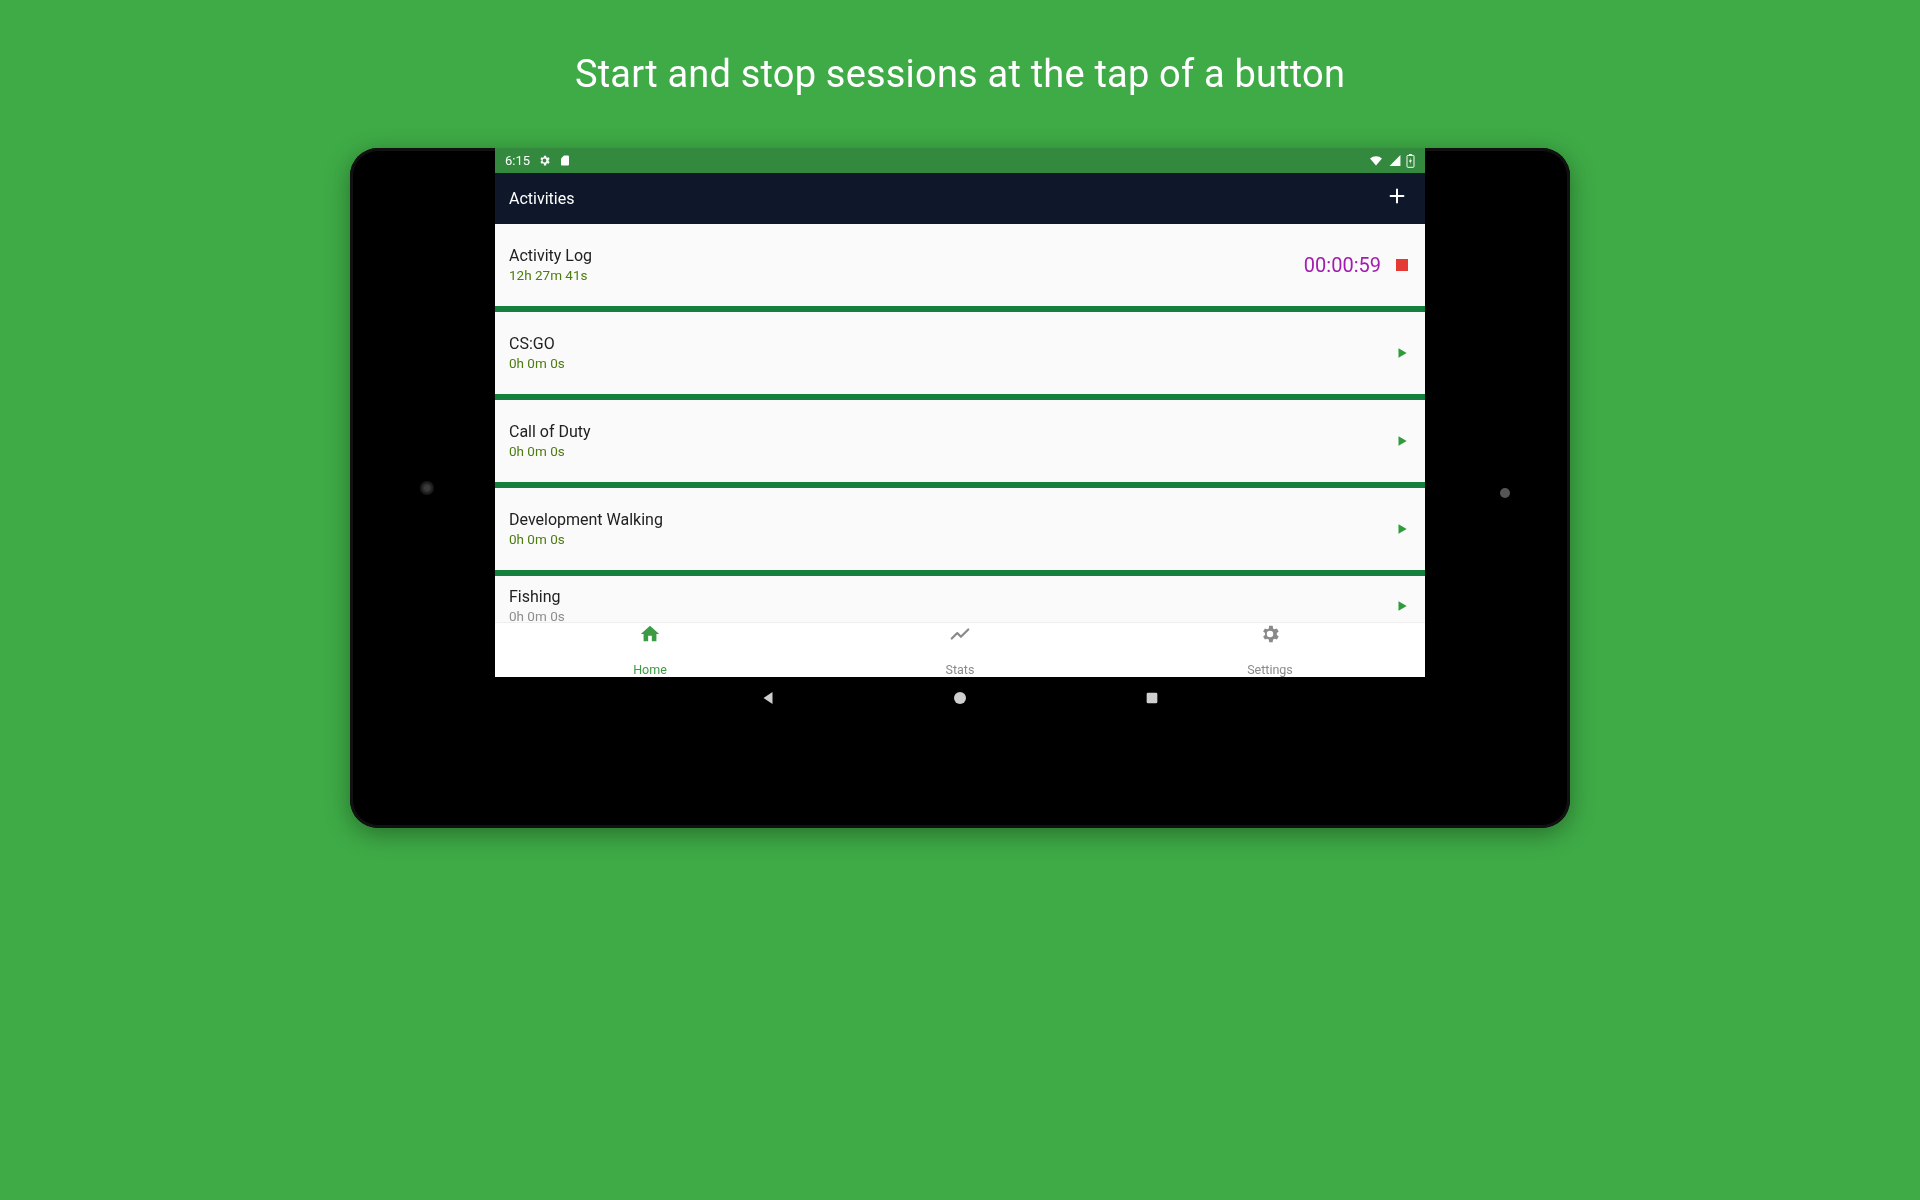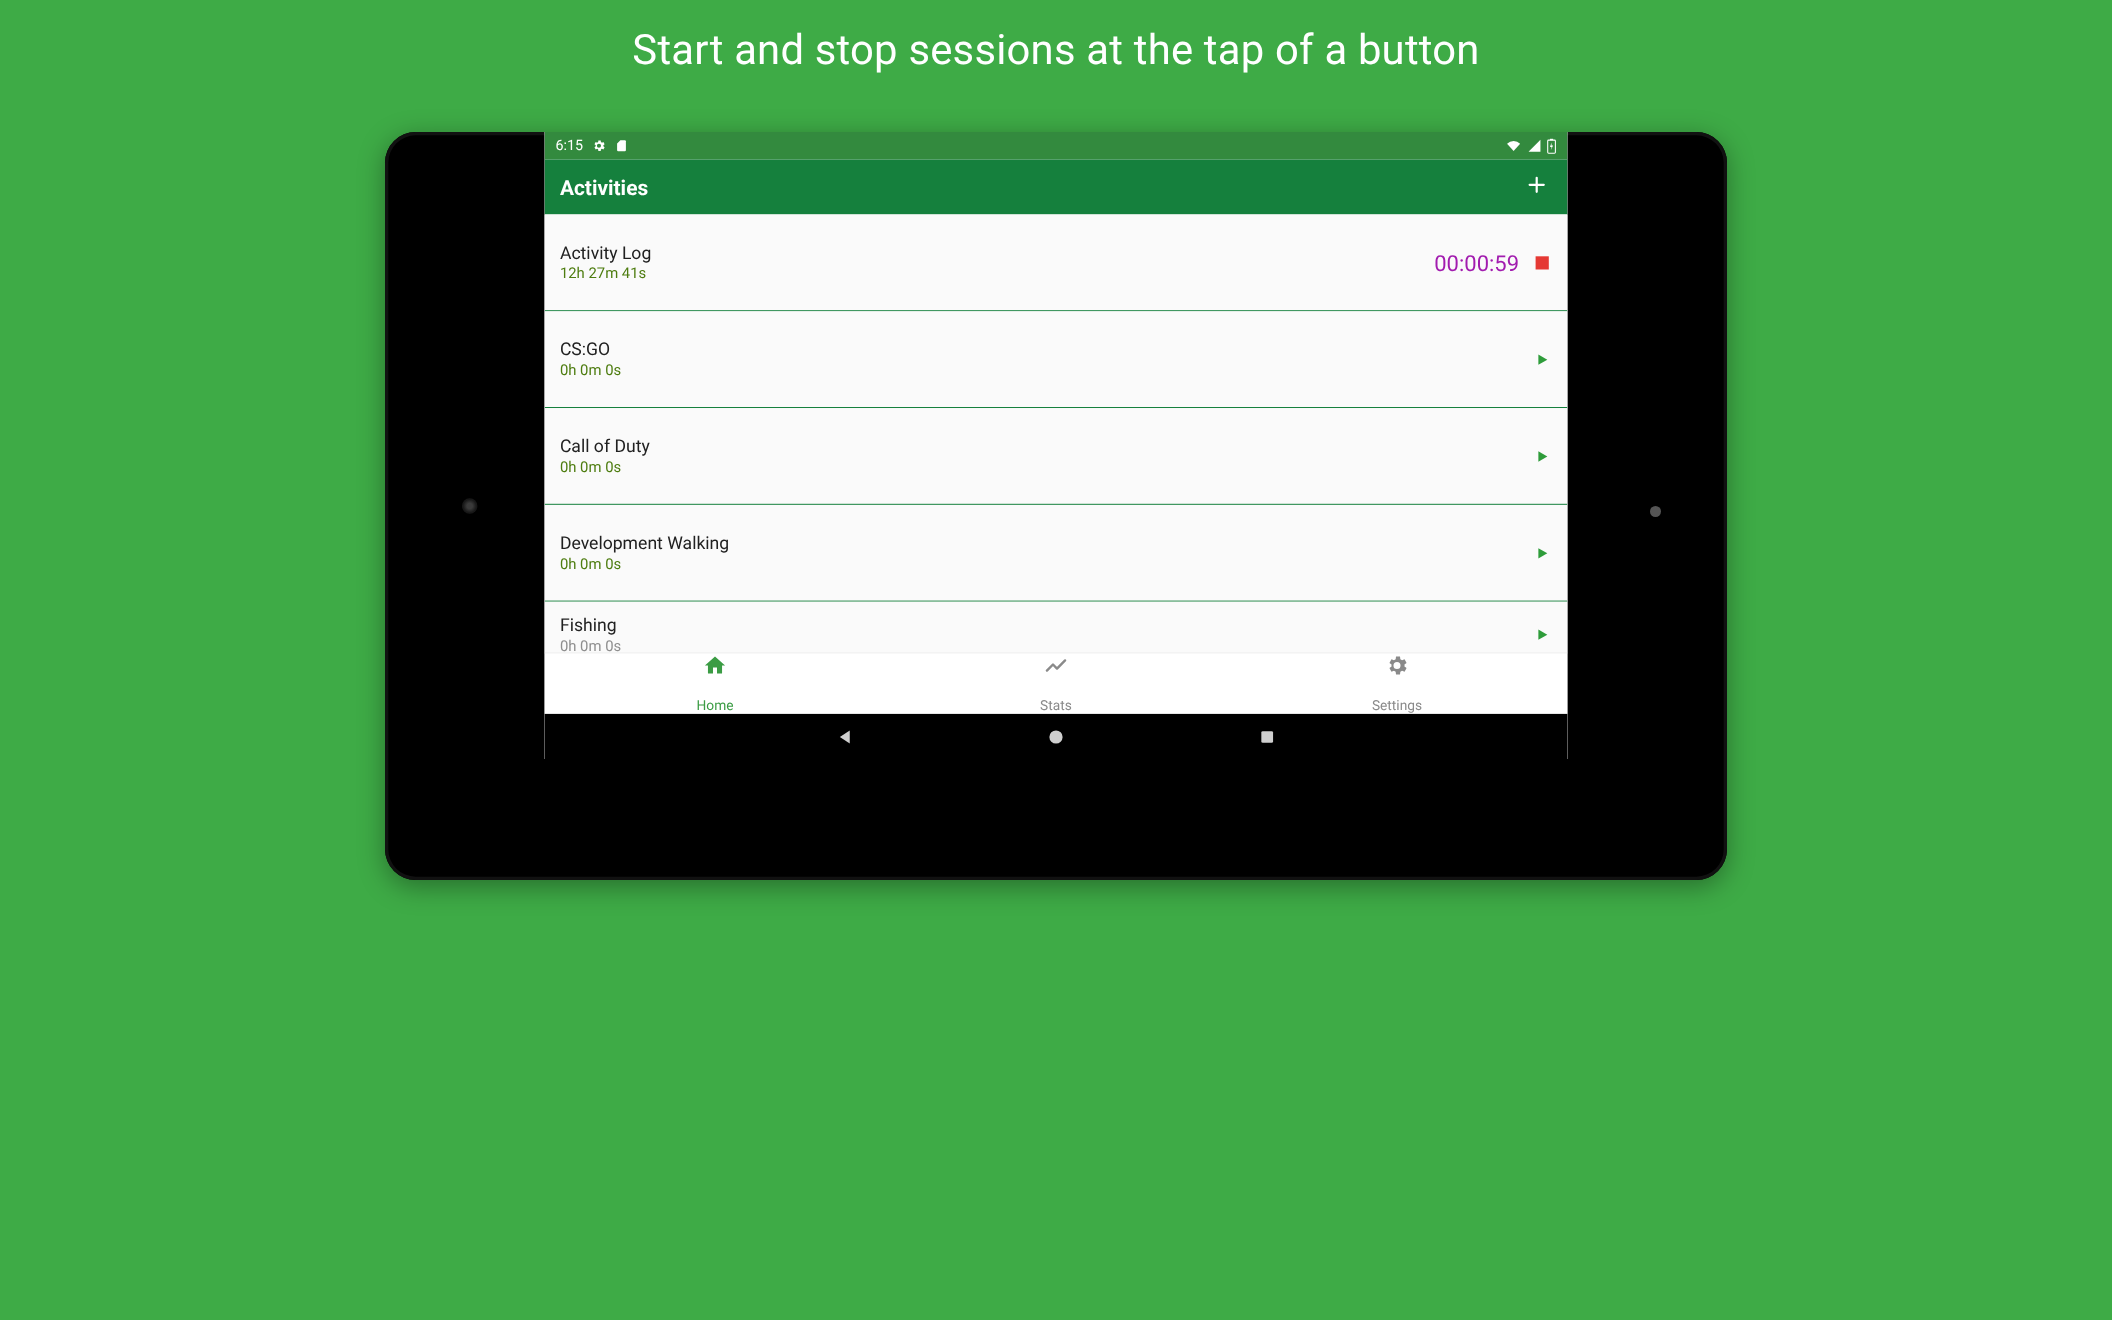--- a/index.html
+++ b/index.html
@@ -8,21 +8,21 @@
     background: #3eab46;
     font-family: Roboto, "Helvetica Neue", Arial, sans-serif;
     display: flex;
     flex-direction: column;
     align-items: center;
   }
   .headline {
     color: #fff;
     font-size: 38px;
     font-weight: 400;
-    margin-top: 24px;
+    margin-top: 52px;
     letter-spacing: 0.2px;
   }
 
   
   .tablet {
     margin-top: 52px;
     width: 1220px;
     height: 680px;
     background: #000;
     border-radius: 28px;
@@ -70,45 +70,45 @@
     align-items: center;
     padding: 0 10px;
   }
   .statusbar .left { display: flex; align-items: center; gap: 8px; }
   .statusbar .right { margin-left: auto; display: flex; align-items: center; gap: 4px; }
   .ico { display: inline-flex; }
 
   
   .appbar {
     height: 52px;
-    background: #15803d;
+    background: #0f172a;
     color: #fff;
     display: flex;
     align-items: center;
     padding: 0 14px;
-    font-size: 19px;
-    font-weight: 700;
+    font-size: 16px;
+    font-weight: 400;
   }
   .appbar .title { }
   .appbar .add {
     margin-left: auto;
     width: 28px; height: 28px;
     display: flex; align-items: center; justify-content: center;
     cursor: pointer;
   }
 
   
   .list {
     flex: 1 1 auto;
     overflow: hidden;
     background: #fafafa;
   }
   .row {
     height: 88px;
-    border-bottom: 1px solid #15803d;
+    border-bottom: 6px solid #15803d;
     display: flex;
     align-items: center;
     padding: 0 14px;
     background: #fafafa;
   }
   .row .col {
     display: flex;
     flex-direction: column;
     justify-content: center;
     gap: 2px;

